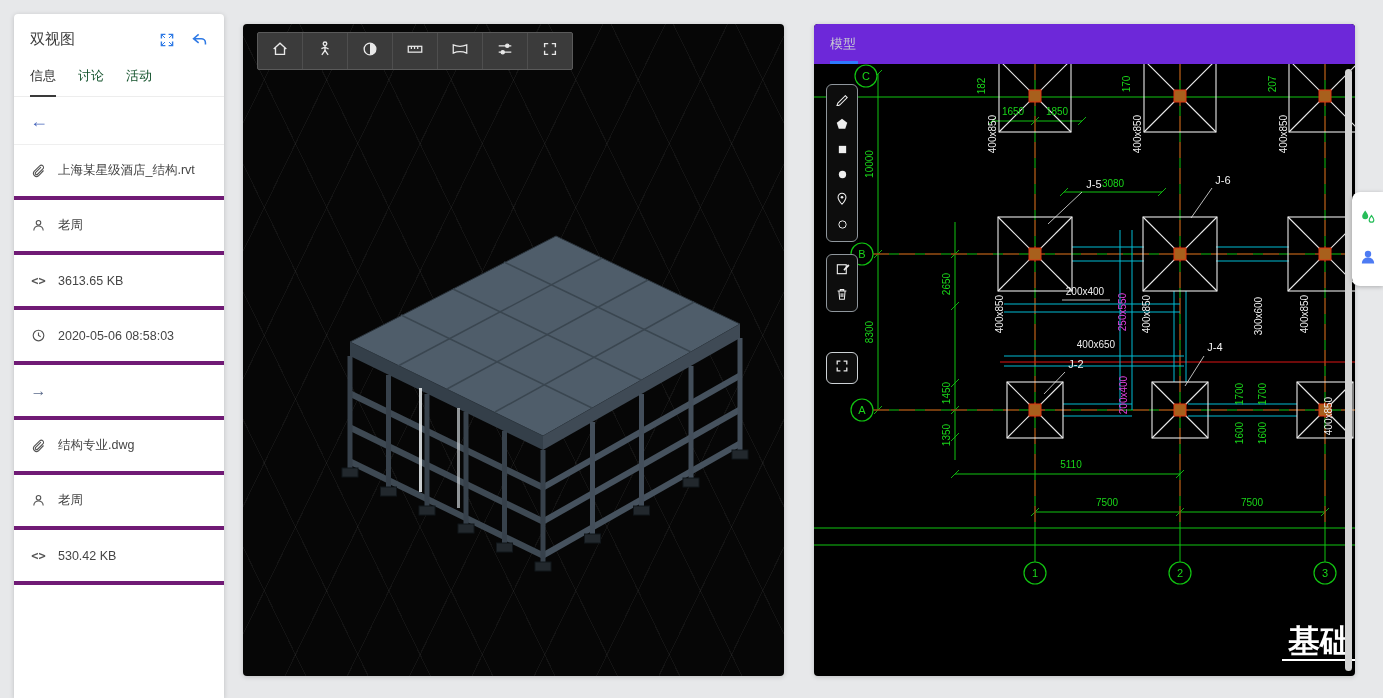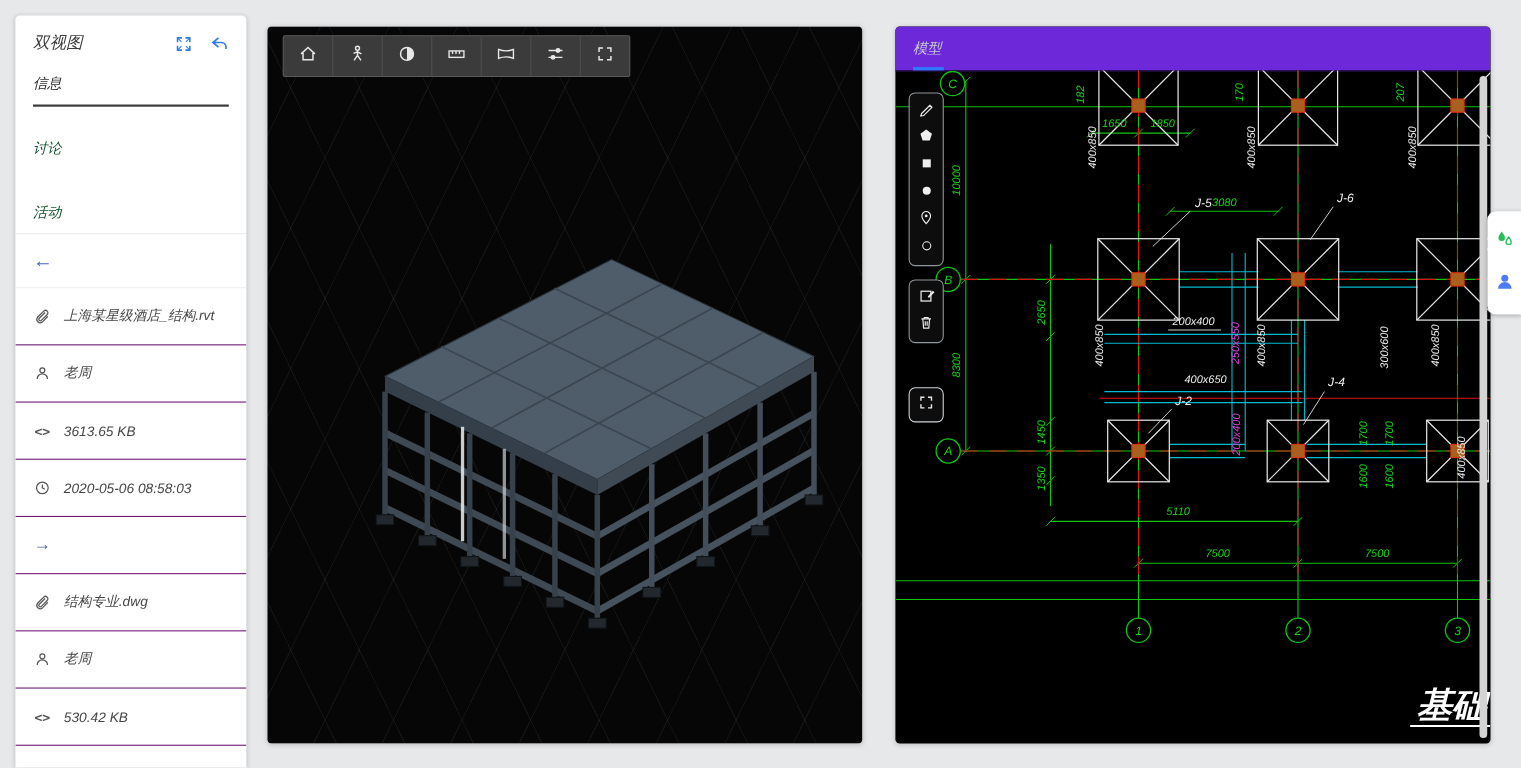--- a/index.html
+++ b/index.html
@@ -1,31 +1,31 @@
 <!DOCTYPE html>
 <html><head>
 <meta charset="utf-8">
 <style>
   html,body{margin:0;padding:0;width:1383px;height:698px;overflow:hidden;
     background:#e7e8ea;font-family:"Liberation Sans",sans-serif;}
-  .stage{position:relative;width:1383px;height:698px;font-style:italic;}
+  .stage{position:relative;width:1383px;height:698px;}
   .panel{position:absolute;background:#fff;border-radius:4px;box-shadow:0 1px 5px rgba(0,0,0,.18);}
 
   
   .sidebar{left:14px;top:14px;width:210px;height:684px;border-radius:4px 4px 0 0;overflow:hidden;}
   .sb-header{display:flex;justify-content:space-between;align-items:center;padding:16px 16px 10px;}
   .sb-title{font-size:15px;color:#3c3c3c;}
   .sb-hicons{display:flex;align-items:center;}
   .icn-btn{width:18px;height:18px;margin-left:14px;cursor:pointer;display:flex;align-items:center;justify-content:center;}
-  .sb-tabs{display:flex;gap:22px;padding:0 16px;border-bottom:1px solid #ededed;flex-direction:column;}
+  .sb-tabs{display:flex;gap:22px;padding:0 16px;border-bottom:1px solid #ededed;}
   .tab{font-size:13px;color:#14532d;padding:8px 0 10px;cursor:pointer;}
   .tab.active{color:#2d2d2d;border-bottom:2px solid #3a3a3a;margin-bottom:-1px;}
   .sb-back{padding:15px 16px 13px;border-bottom:1px solid #efefef;}
   .sb-back span{font-size:18px;color:#4a69bd;cursor:pointer;line-height:1;}
-  .sb-row{display:flex;align-items:center;gap:11px;height:51px;padding:0 16px;border-bottom:1px solid #701a75;font-size:12.5px;color:#454545;}
+  .sb-row{display:flex;align-items:center;gap:11px;height:51px;padding:0 16px;border-bottom:4px solid #701a75;font-size:12.5px;color:#454545;}
   .row-icon{width:17px;display:flex;justify-content:center;color:#555;flex:none;}
   .code-glyph{font-family:"DejaVu Sans Mono",monospace;font-size:12px;font-weight:bold;color:#555;}
   .fwd-glyph{font-size:16px;color:#5b6b8c;}
 
   
   .viewer3d{left:243px;top:24px;width:541px;height:652px;background-color:#060606;overflow:hidden;
     background-image:
       repeating-linear-gradient(64deg, rgba(255,255,255,0.05) 0 1px, transparent 1px 56px),
       repeating-linear-gradient(-64deg, rgba(255,255,255,0.05) 0 1px, transparent 1px 56px);}
   .v3-toolbar{position:absolute;left:14px;top:8px;display:flex;background:#3b3b3b;border:1px solid #5a5a5a;border-radius:2px;overflow:hidden;z-index:5;}

